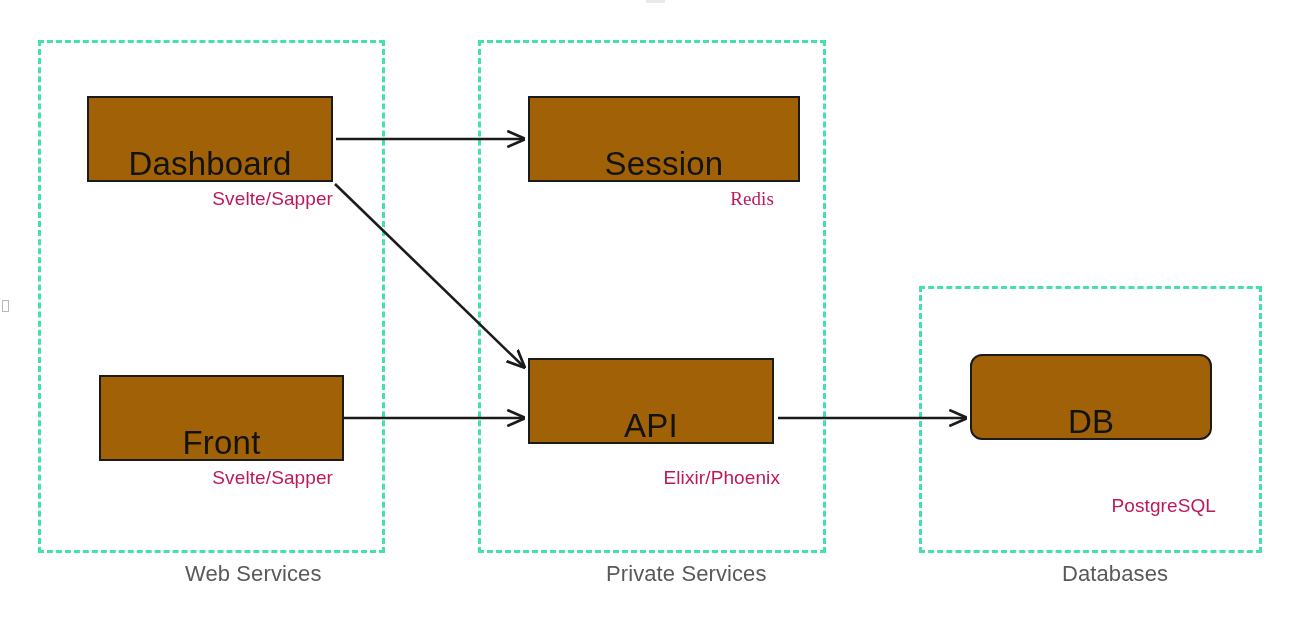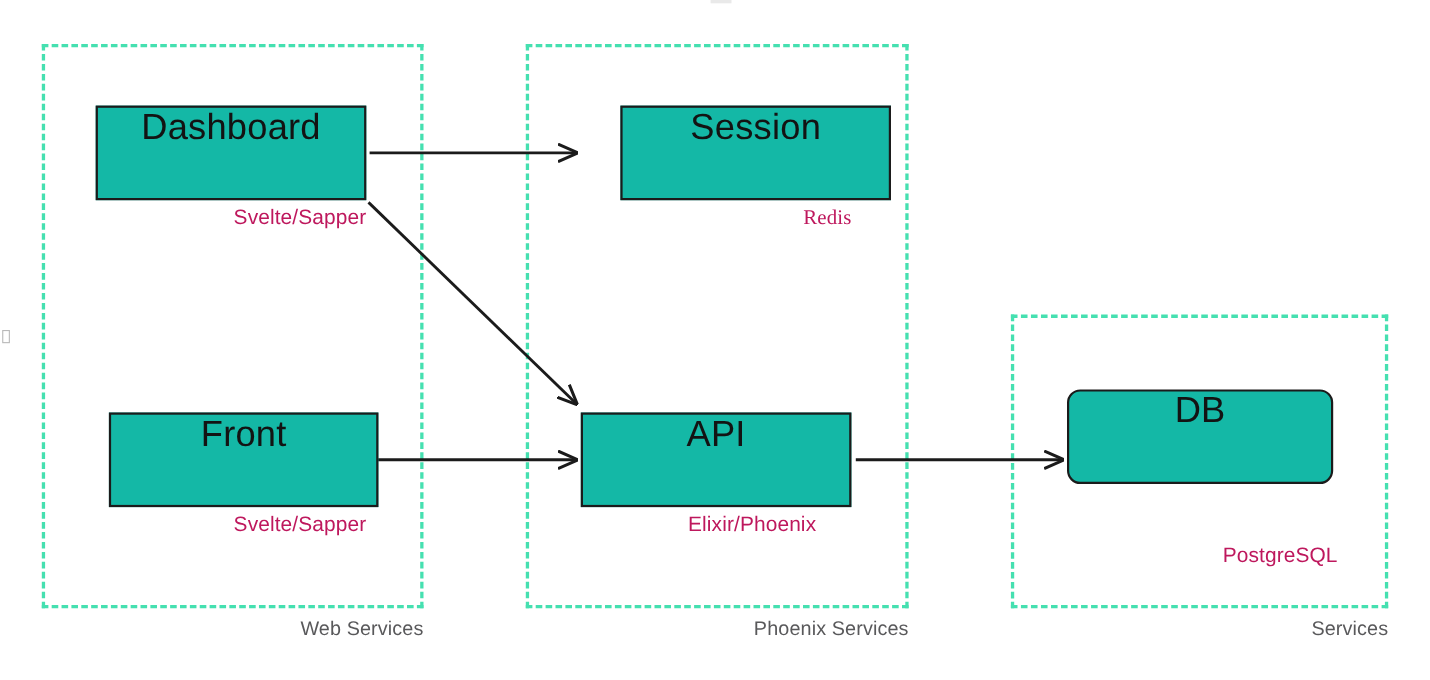--- a/index.html
+++ b/index.html
@@ -22,35 +22,35 @@
 
   
   .zone {
     position: absolute;
     box-sizing: border-box;
     border: 3px dashed #45e0b0;
     background: transparent;
   }
   .zone-label {
     position: absolute;
-    font-size: 18px;
+    font-size: 22px;
     color: #59595b;
     white-space: nowrap;
-    text-align: right;
+    text-align: left;
     letter-spacing: 0.1px;
   }
 
   
   .node {
     position: absolute;
     box-sizing: border-box;
     border: 2.5px solid #1b1b1b;
-    background: #14b8a6;
+    background: #a16207;
     display: flex;
-    align-items: flex-start;
+    align-items: flex-end;
     justify-content: center;
   }
   .node-title {
     font-size: 33px;
     color: #131313;
     line-height: 1;
     letter-spacing: 0.2px;
     white-space: nowrap;
   }
   .node-caption {
@@ -97,24 +97,24 @@
 
 <div id="canvas">
 
   <div class="artifact-left"></div>
   <div class="artifact-top"></div>
 
   <div class="zone" style="left:38px; top:40px; width:347px; height:513px;"></div>
   <div class="zone-label" style="left:185px; top:561px; width:200px;">Web Services</div>
 
   <div class="zone" style="left:478px; top:40px; width:348px; height:513px;"></div>
-  <div class="zone-label" style="left:606px; top:561px; width:220px;">Phoenix Services</div>
+  <div class="zone-label" style="left:606px; top:561px; width:220px;">Private Services</div>
 
   <div class="zone" style="left:919px; top:286px; width:343px; height:267px;"></div>
-  <div class="zone-label" style="left:1062px; top:561px; width:200px;">Services</div>
+  <div class="zone-label" style="left:1062px; top:561px; width:200px;">Databases</div>
 
   <svg id="edges" viewBox="0 0 1300 618" width="1300" height="618">
     <defs>
       <marker id="arrowhead" viewBox="0 0 10 10" refX="9.2" refY="5" markerWidth="7" markerHeight="7" orient="auto-start-reverse">
         <path d="M 0 0.6 L 10 5 L 0 9.4" fill="none" stroke="#1b1b1b" stroke-width="1.5" stroke-linecap="butt" stroke-linejoin="miter"></path>
       </marker>
     </defs>
 
     <line x1="336" y1="139" x2="524" y2="139" stroke="#1b1b1b" stroke-width="2.6" marker-end="url(#arrowhead)"></line>
 
@@ -128,28 +128,28 @@
   <div class="node" style="left:87px; top:96px; width:246px; height:86px;">
     <span class="node-title">Dashboard</span>
   </div>
   <div class="node-caption" style="left:133px; top:188px; width:200px;">Svelte/Sapper</div>
 
   <div class="node" style="left:99px; top:375px; width:245px; height:86px;">
     <span class="node-title">Front</span>
   </div>
   <div class="node-caption" style="left:133px; top:467px; width:200px;">Svelte/Sapper</div>
 
-  <div class="node" style="left:528px; top:96px; width:246px; height:86px;margin-left:36px;">
+  <div class="node" style="left:528px; top:96px; width:272px; height:86px;">
     <span class="node-title">Session</span>
   </div>
   <div class="node-caption" style="left:574px; top:188px; width:200px;font-family:Liberation Serif, serif;">Redis</div>
 
-  <div class="node" style="left:528px; top:375px; width:246px; height:86px;">
+  <div class="node" style="left:528px; top:358px; width:246px; height:86px;">
     <span class="node-title">API</span>
   </div>
-  <div class="node-caption" style="left:542px; top:467px; width:200px;">Elixir/Phoenix</div>
+  <div class="node-caption" style="left:580px; top:467px; width:200px;">Elixir/Phoenix</div>
 
   <div class="node" style="left:970px; top:354px; width:242px; height:86px;border-radius:12px;">
     <span class="node-title">DB</span>
   </div>
   <div class="node-caption" style="left:1016px; top:467px; width:200px;margin-top:28px;">PostgreSQL</div>
 
 </div>
 
 </body></html>

